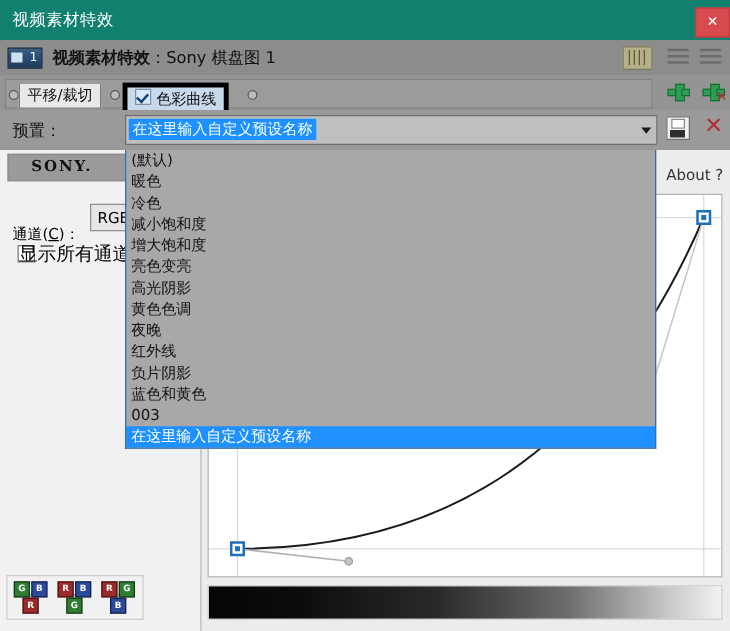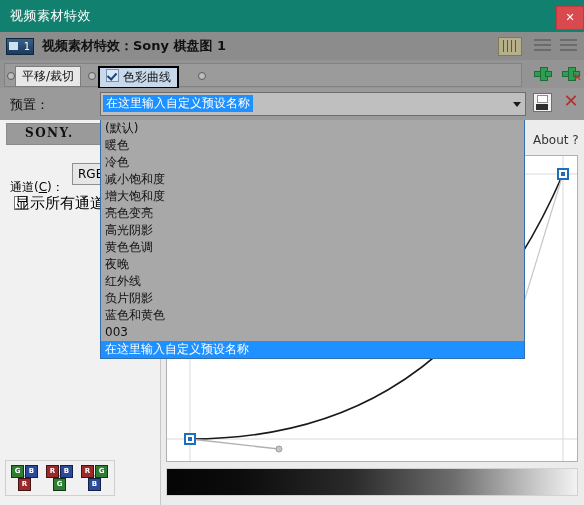--- a/index.html
+++ b/index.html
@@ -80,21 +80,21 @@
     line-height: 15px;
   }
   .header-title {
     position: absolute;
     left: 42px; top: 5px;
     font-size: 13px;
     font-weight: bold;
     color: #111;
     white-space: nowrap;
   }
-  .header-title .plain { font-weight: bold; }
+  .header-title .plain { font-weight: normal; }
   .hdr-icon {
     position: absolute;
     top: 5px;
     width: 22px; height: 17px;
   }
   .hdr-icon.preview {
     left: 498px;
     background: #b5b08a;
     border: 1px solid #7e7a58;
   }
@@ -136,21 +136,21 @@
     height: 19px;
     border: 1px solid #7d7d7d;
     font-size: 12px;
     line-height: 19px;
     padding: 0 6px;
     white-space: nowrap;
   }
   .chip.inactive { background: #e8e8e8; color: #111; }
   .chip.active {
     background: #c8d9ec;
-    border: 2px solid #000000;
+    border: 4px solid #000000;
     color: #111;
   }
   .chip .chk {
     display: inline-block;
     width: 11px; height: 11px;
     background: #dbe7f4;
     border: 1px solid #7891ad;
     vertical-align: -1px;
     margin-right: 4px;
     position: relative;

